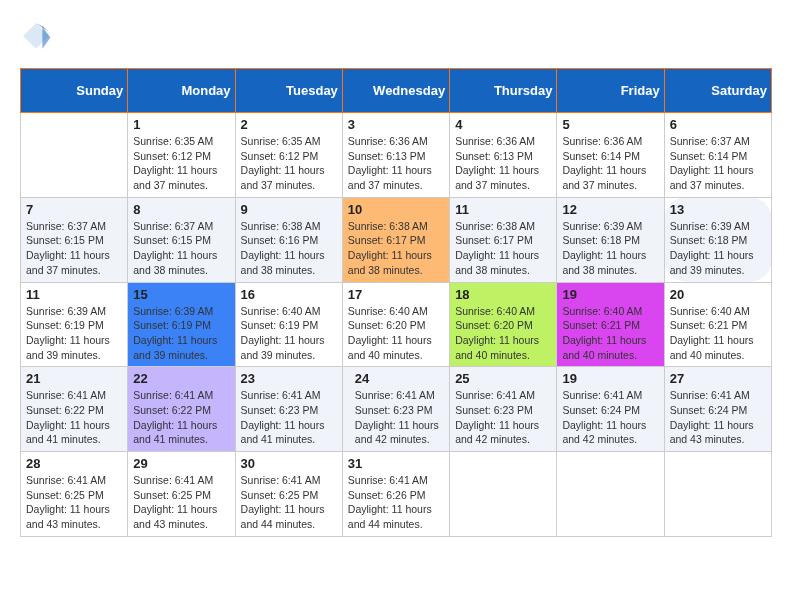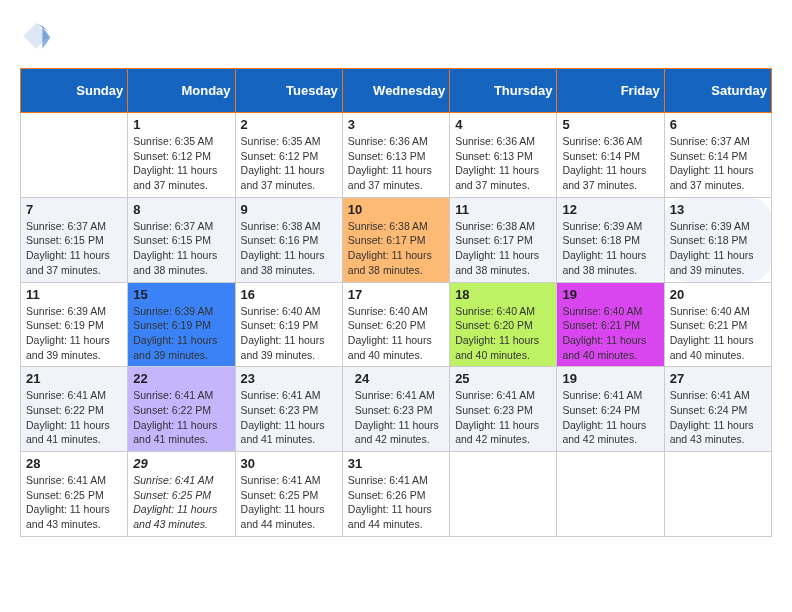--- a/index.html
+++ b/index.html
@@ -324,21 +324,21 @@
         </td>
       </tr>
       <tr>
         <td style="background: rgb(255, 255, 255);">
           <span class="day-num">28</span>
           <div class="day-info" style="white-space: pre-line;">Sunrise: 6:41 AM
 Sunset: 6:25 PM
 Daylight: 11 hours
 and 43 minutes.</div>
         </td>
-        <td style="background: rgb(255, 255, 255); font-style: italic;">
+        <td style="background: rgb(255, 255, 255);">
           <span class="day-num">29</span>
           <div class="day-info" style="white-space: pre-line;">Sunrise: 6:41 AM
 Sunset: 6:25 PM
 Daylight: 11 hours
 and 43 minutes.</div>
         </td>
         <td style="background: rgb(255, 255, 255);">
           <span class="day-num">30</span>
           <div class="day-info" style="white-space: pre-line;">Sunrise: 6:41 AM
 Sunset: 6:25 PM

